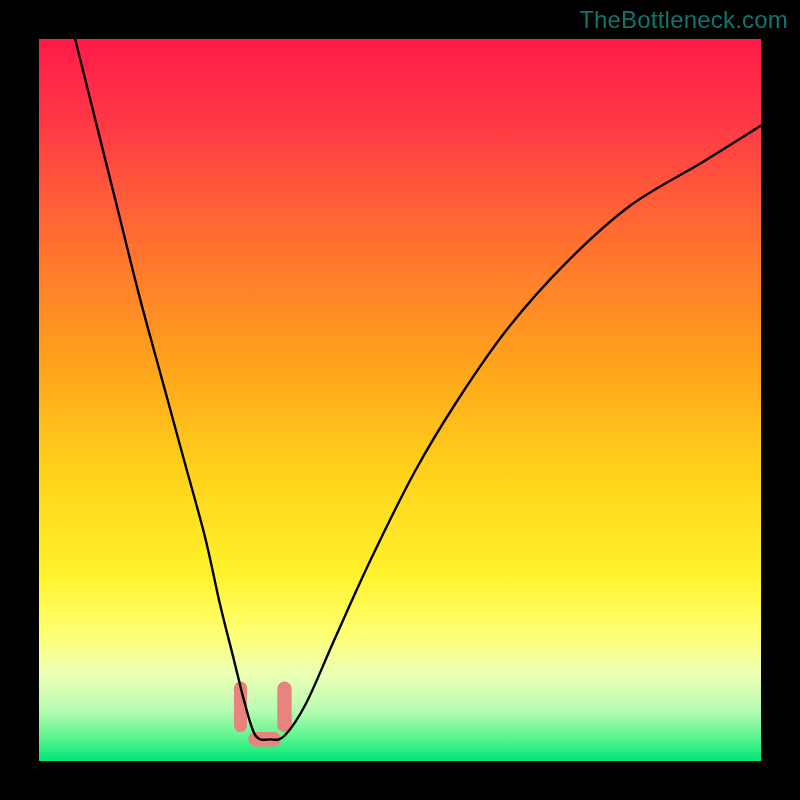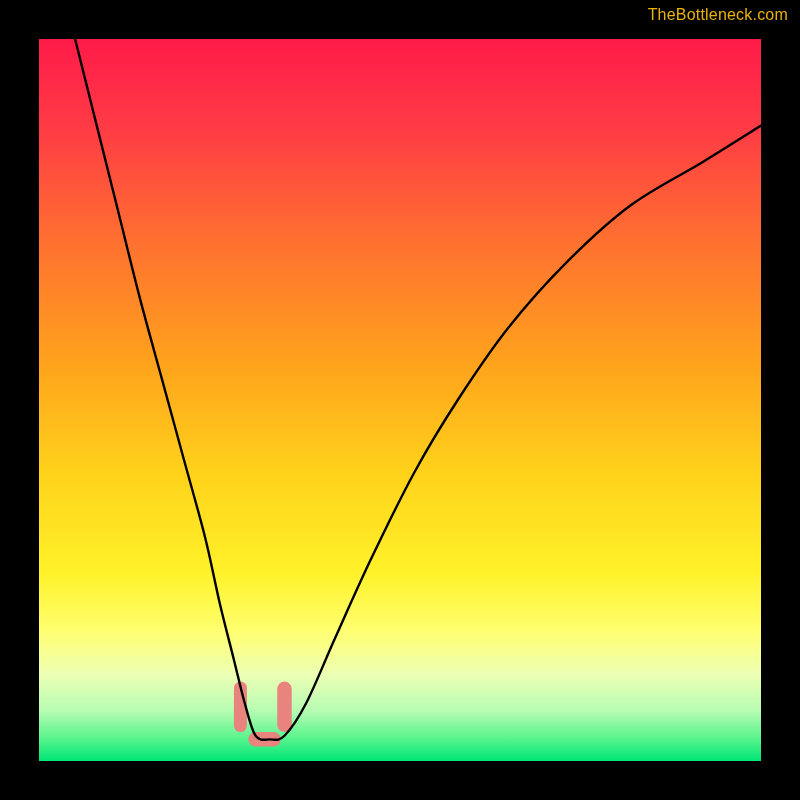--- a/index.html
+++ b/index.html
@@ -23,23 +23,23 @@
     left: 0;
     top: 0;
     width: 100%;
     height: 100%;
   }
   .watermark {
     position: absolute;
     top: 6px;
     right: 12px;
     font-family: Arial, Helvetica, sans-serif;
-    font-size: 16px;
+    font-size: 24px;
     font-weight: 500;
-    color: #eab308;
+    color: #0f766e;
     letter-spacing: 0.2px;
   }
   svg.curve {
     position: absolute;
     left: 0;
     top: 0;
     width: 100%;
     height: 100%;
     pointer-events: none;
   }

